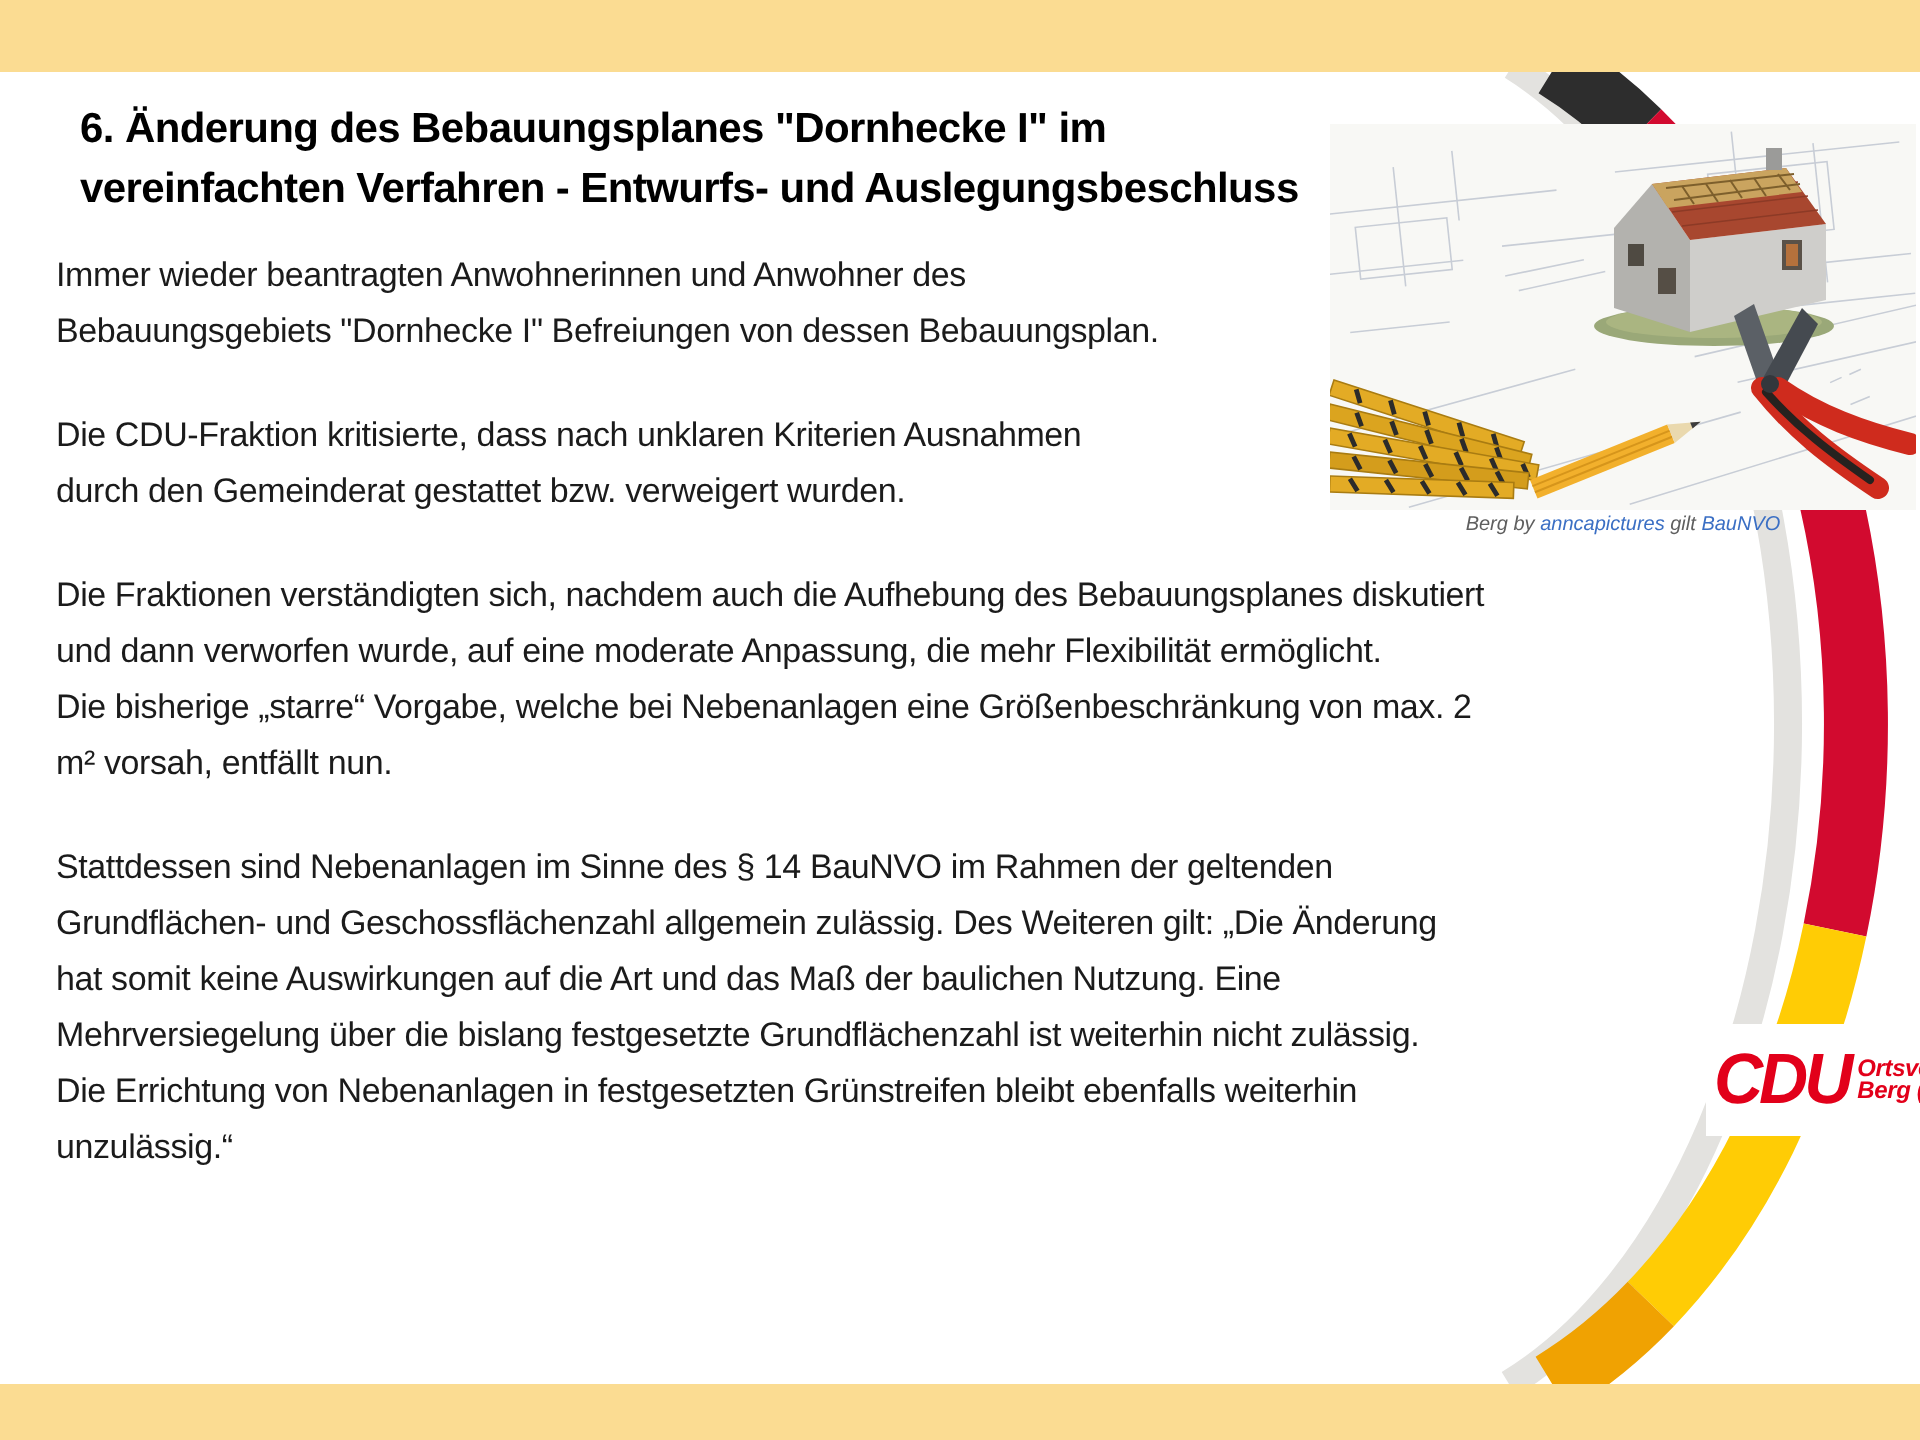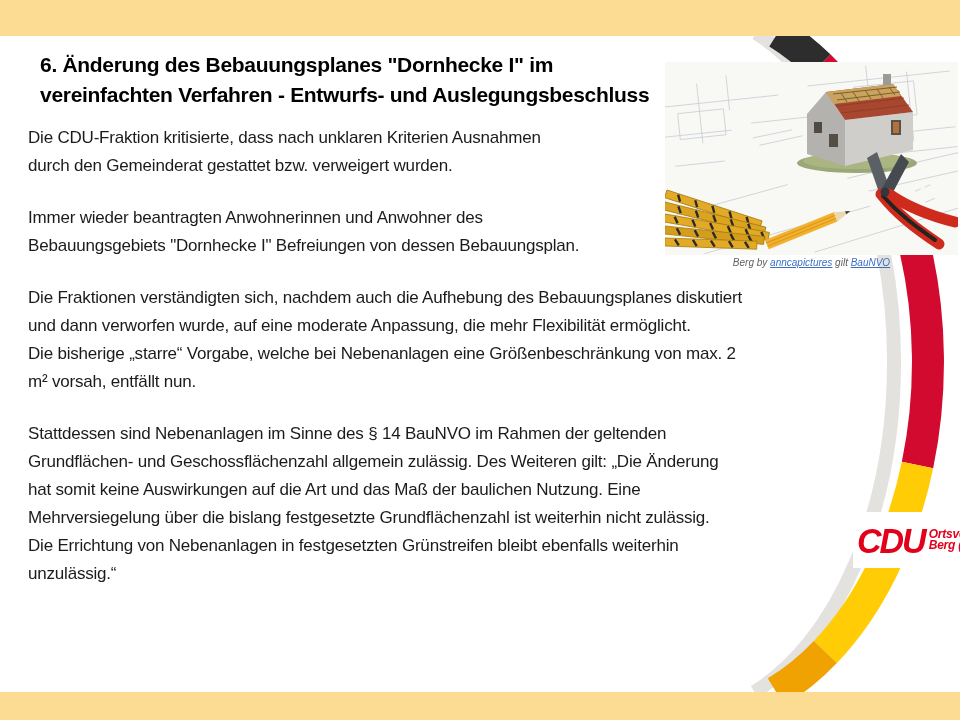--- a/index.html
+++ b/index.html
@@ -10,21 +10,21 @@
   
   .swoosh{position:absolute;left:0;top:0;width:960px;height:720px;z-index:1;pointer-events:none;}
 
   
   .photo{position:absolute;left:665px;top:62px;width:293px;height:193px;margin:0;z-index:2;}
   .photo svg{display:block;width:293px;height:193px;}
 
   .credit{position:absolute;left:665px;top:257px;width:293px;z-index:2;
           font-size:10px;font-style:italic;color:#5f5f5f;text-align:center;
           letter-spacing:0;}
-  .credit a{color:var(--link_blue,#3b6fc4);text-decoration:underline;cursor:pointer;}
+  .credit a{color:var(--link_blue,#3b6fc4);cursor:pointer;}
 
   
   .band{position:absolute;left:0;width:960px;background:var(--band_yellow,#fbdc92);z-index:3;}
   .band-top{top:0;height:36px;}
   .band-bottom{top:692px;height:28px;}
 
   
   .text-block{position:absolute;left:28px;top:50px;width:912px;z-index:4;color:#1b1b1b;}
   .slide-title{margin:0 0 14px 12px;font-size:21px;line-height:30px;font-weight:bold;
                color:#000;letter-spacing:-0.3px;white-space:pre-line;}
@@ -136,24 +136,24 @@
   <div class="credit">
     <span>Berg by </span><a>anncapictures</a><span> gilt </span><a>BauNVO</a>
   </div>
 
   <div class="band band-top"></div>
   <div class="band band-bottom"></div>
 
   <main class="text-block">
     <h1 class="slide-title">6. Änderung des Bebauungsplanes "Dornhecke I" im
 vereinfachten Verfahren - Entwurfs- und Auslegungsbeschluss</h1>
+    <p class="para">Immer wieder beantragten Anwohnerinnen und Anwohner des
+Bebauungsgebiets "Dornhecke I" Befreiungen von dessen Bebauungsplan.</p>
     <p class="para">Die CDU-Fraktion kritisierte, dass nach unklaren Kriterien Ausnahmen
 durch den Gemeinderat gestattet bzw. verweigert wurden.</p>
-    <p class="para">Immer wieder beantragten Anwohnerinnen und Anwohner des
-Bebauungsgebiets "Dornhecke I" Befreiungen von dessen Bebauungsplan.</p>
     <p class="para">Die Fraktionen verständigten sich, nachdem auch die Aufhebung des Bebauungsplanes diskutiert
 und dann verworfen wurde, auf eine moderate Anpassung, die mehr Flexibilität ermöglicht.
 Die bisherige „starre“ Vorgabe, welche bei Nebenanlagen eine Größenbeschränkung von max. 2
 m² vorsah, entfällt nun.</p>
     <p class="para">Stattdessen sind Nebenanlagen im Sinne des § 14 BauNVO im Rahmen der geltenden
 Grundflächen- und Geschossflächenzahl allgemein zulässig. Des Weiteren gilt: „Die Änderung
 hat somit keine Auswirkungen auf die Art und das Maß der baulichen Nutzung. Eine
 Mehrversiegelung über die bislang festgesetzte Grundflächenzahl ist weiterhin nicht zulässig.
 Die Errichtung von Nebenanlagen in festgesetzten Grünstreifen bleibt ebenfalls weiterhin
 unzulässig.“</p>

